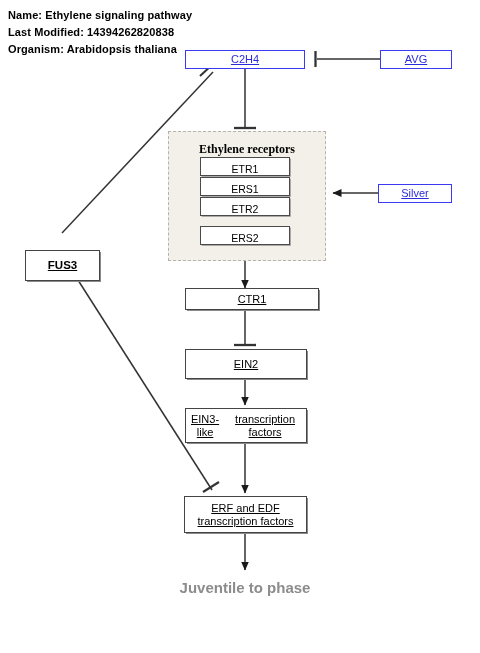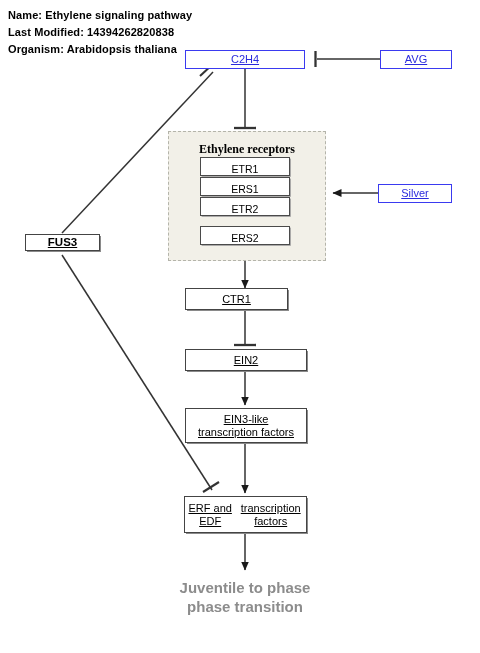--- a/index.html
+++ b/index.html
@@ -117,40 +117,39 @@
   <div class="rcpt" style="top:177px;">
     <span>ERS1</span>
   </div>
   <div class="rcpt" style="top:197px;">
     <span>ETR2</span>
   </div>
   <div class="rcpt" style="top:226px;">
     <span>ERS2</span>
   </div>
 
-  <div class="node black bold" id="n-fus3" style="left:25px;top:234px;width:75px;height:17px;">
+  <div class="node black bold" id="n-fus3" style="left:25px;top:250px;width:75px;height:31px;">
     <span class="lbl">FUS3</span>
   </div>
 
-  <div class="node black" id="n-ctr1" style="left:185px;top:288px;width:103px;height:22px;">
+  <div class="node black" id="n-ctr1" style="left:185px;top:288px;width:134px;height:22px;">
     <span class="lbl">CTR1</span>
   </div>
 
-  <div class="node black" id="n-ein2" style="left:185px;top:349px;width:122px;height:22px;text-align:center;">
+  <div class="node black" id="n-ein2" style="left:185px;top:349px;width:122px;height:30px;text-align:center;">
     <span class="lbl">EIN2</span>
   </div>
 
-  <div class="node black" id="n-ein3" style="left:185px;top:408px;width:122px;height:35px;flex-direction:column;">
+  <div class="node black" id="n-ein3" style="left:185px;top:408px;width:122px;height:35px;">
     <span class="lbl">EIN3-like</span>
     <span class="lbl">transcription factors</span>
   </div>
 
-  <div class="node black" id="n-erf" style="left:184px;top:496px;width:123px;height:37px;flex-direction:row;">
+  <div class="node black" id="n-erf" style="left:184px;top:496px;width:123px;height:37px;flex-direction:column;">
     <span class="lbl">ERF and EDF</span>
     <span class="lbl">transcription factors</span>
   </div>
 
   <div id="outcome">
     <div>Juventile to phase</div>
-    <div>phase transition</div>
   </div>
 
 </div>
 
 </body></html>

